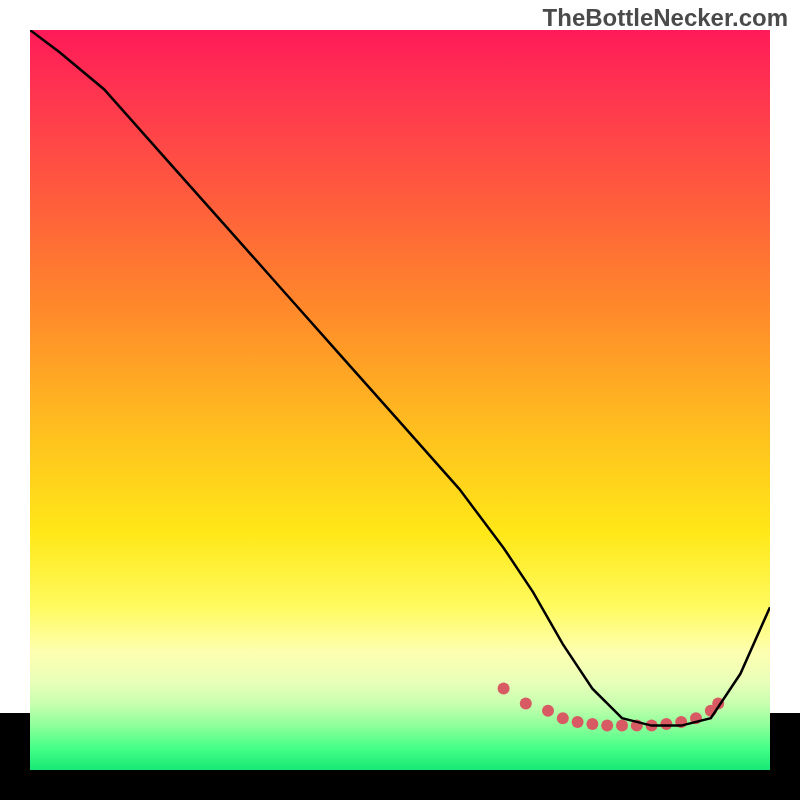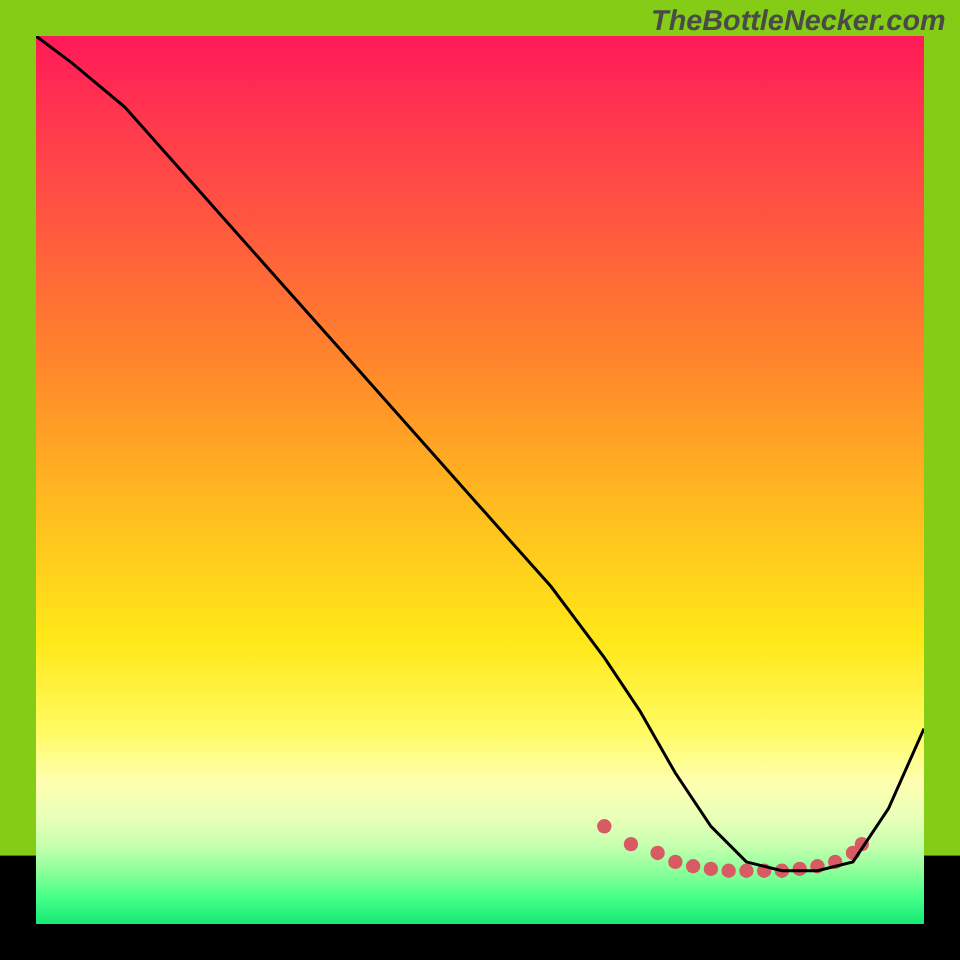--- a/index.html
+++ b/index.html
@@ -8,22 +8,21 @@
     width: 800px;
     height: 800px;
     background: #000;
     overflow: hidden;
     font-family: Arial, Helvetica, sans-serif;
   }
   .frame {
     position: relative;
     width: 800px;
     height: 713px;
-    background: #84cc16;
-    font-style: italic;
+    background: #ffffff;
   }
   .watermark {
     position: absolute;
     top: 4px;
     right: 12px;
     font-size: 24px;
     font-weight: bold;
     color: #4a4a4a;
     letter-spacing: 0px;
     z-index: 5;

